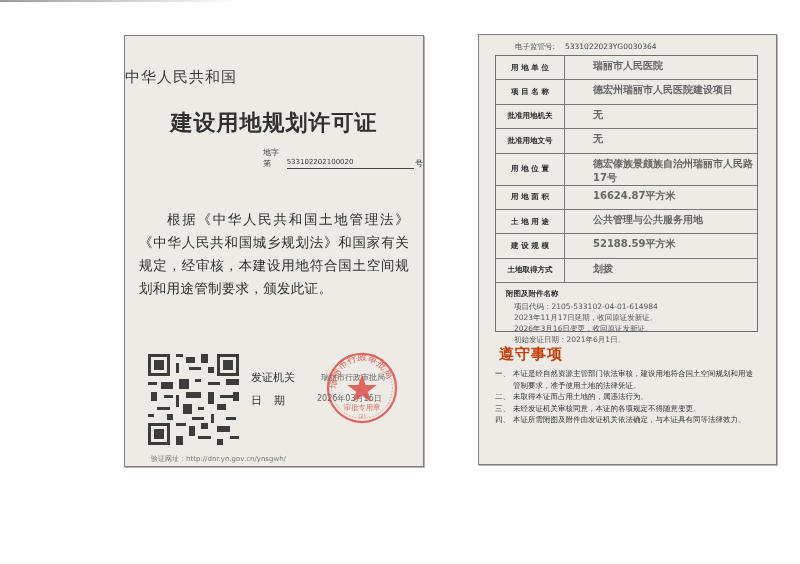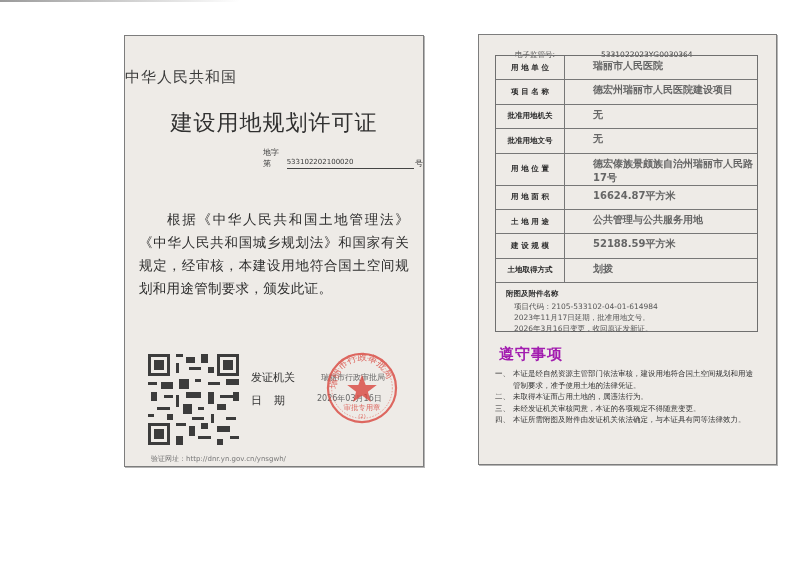--- a/index.html
+++ b/index.html
@@ -17,47 +17,47 @@
     border: 1px solid #7d7d7d;
     box-shadow: 1px 1px 0 #b5b5b5;
   }
   #left { left: 124px; top: 35px; width: 298px; height: 430px; }
   #right { left: 478px; top: 34px; width: 297px; height: 429px; }
 
   
   .country { position: absolute; left: 0; width: 100%; top: 32px; text-align: left;
     font-family: "DejaVu Serif", serif; font-size: 15px; color: #3a3a3a; letter-spacing: 1px; }
   .cert-title { position: absolute; left: 0; width: 100%; top: 72px; text-align: center;
-    font-family: "DejaVu Sans", sans-serif; font-weight: normal; font-size: 22px; color: #303030; letter-spacing: 1px; }
+    font-family: "DejaVu Sans", sans-serif; font-weight: bold; font-size: 22px; color: #303030; letter-spacing: 1px; }
   .cert-no { position: absolute; top: 111px; left: 138px; font-size: 8px; color: #3a3a3a; display: flex; align-items: flex-end; }
   .cert-no .val { display: inline-block; width: 135px; border-bottom: 1px solid #444; 
     font-size: 7px; padding-bottom: 2px; margin: 0 1px; }
   .body-text { position: absolute; left: 14px; right: 14px; top: 172px;
     font-family: "DejaVu Serif", serif; font-size: 13.5px; line-height: 23px; color: #2e2e2e; text-indent: 28px; text-align: justify; letter-spacing: 0.3px;}
   .qr { position: absolute; left: 23px; top: 318px; width: 91px; height: 91px; }
   .issuer-label { position: absolute; left: 126px; top: 334px; font-size: 11px; color: #333; }
   .date-label { position: absolute; left: 126px; top: 357px; font-size: 11px; color: #333; letter-spacing: 12px; }
   .issuer-val { position: absolute; left: 196px; top: 336px; font-size: 8px; color: #666; }
   .date-val { position: absolute; left: 192px; top: 357px; font-size: 8px; color: #666; }
   .seal { position: absolute; left: 208px; top: 343px; width: 74px; height: 74px; transform: translate(-8px,-28px); opacity: 0.8; }
   .verify { position: absolute; left: 16px; bottom: 2px; font-size: 7px; color: #777; margin-left: 10px; }
 
   
-  .ecode { position: absolute; top: 15px; left: 36px; font-size: 7.5px; color: #555; display: flex; gap: 46px; }
-  .ecode .v { color: #444; }
+  .ecode { position: absolute; top: 7px; left: 36px; font-size: 7.5px; color: #555; display: flex; }
+  .ecode .v { color: #444; margin-left: 10px; }
   .info-box { position: absolute; left: 16px; top: 20px; width: 261px; height: 275px; border: 1px solid #6f6f6f; }
   table.info { border-collapse: collapse; width: 100%; }
   table.info td { border-bottom: 1px solid #777; height: 20.4px; padding: 0; vertical-align: top; }
   table.info td.lbl { width: 68px; border-right: 1px solid #777; text-align: center; vertical-align: middle;
     font-size: 7.5px; font-weight: bold; color: #2d2d2d; }
   table.info td.val { font-size: 10px; color: #666; padding: 3px 0 0 28px; font-weight: bold; }
   .attach { padding: 6px 0 0 10px; font-size: 7.5px; }
   .attach .h { font-weight: bold; color: #333; margin-bottom: 2px; }
   .attach .l { color: #555; padding-left: 8px; line-height: 11px; }
-  .rules-title { position: absolute; left: 20px; top: 310px; font-size: 15px; font-weight: bold; color: #a21caf; letter-spacing: 1px; }
+  .rules-title { position: absolute; left: 20px; top: 310px; font-size: 15px; font-weight: bold; color: #c2410c; letter-spacing: 1px; }
   .rules { position: absolute; left: 16px; right: 16px; top: 333px; font-size: 7.5px; line-height: 11.5px; color: #333; }
   .rule { display: flex; }
   .rule .n { width: 18px; flex: none; }
   .rule .t { flex: 1; }
 </style>
 </head>
 <body>
 
 <div class="scan-top"></div>
 
@@ -185,22 +185,23 @@
           </tr>
         <tr>
             <td class="lbl">土地取得方式</td>
             <td class="val">划拨</td>
           </tr>
       </tbody>
     </table>
     <div class="attach">
       <div class="h">附图及附件名称</div>
       <div class="l">项目代码：2105-533102-04-01-614984</div>
-      <div class="l">2023年11月17日延期，批准用地文号。</div>
+      <div class="l">2023年11月17日延期，收回原证发新证。</div>
       <div class="l">2026年3月16日变更，收回原证发新证。</div>
+      <div class="l">初始发证日期：2021年6月1日。</div>
     </div>
   </div>
 
   <div class="rules-title">遵守事项</div>
   <div class="rules">
     <div class="rule">
         <span class="n">一、</span>
         <span class="t">本证是经自然资源主管部门依法审核，建设用地符合国土空间规划和用途管制要求，准予使用土地的法律凭证。</span>
       </div>
     <div class="rule">

